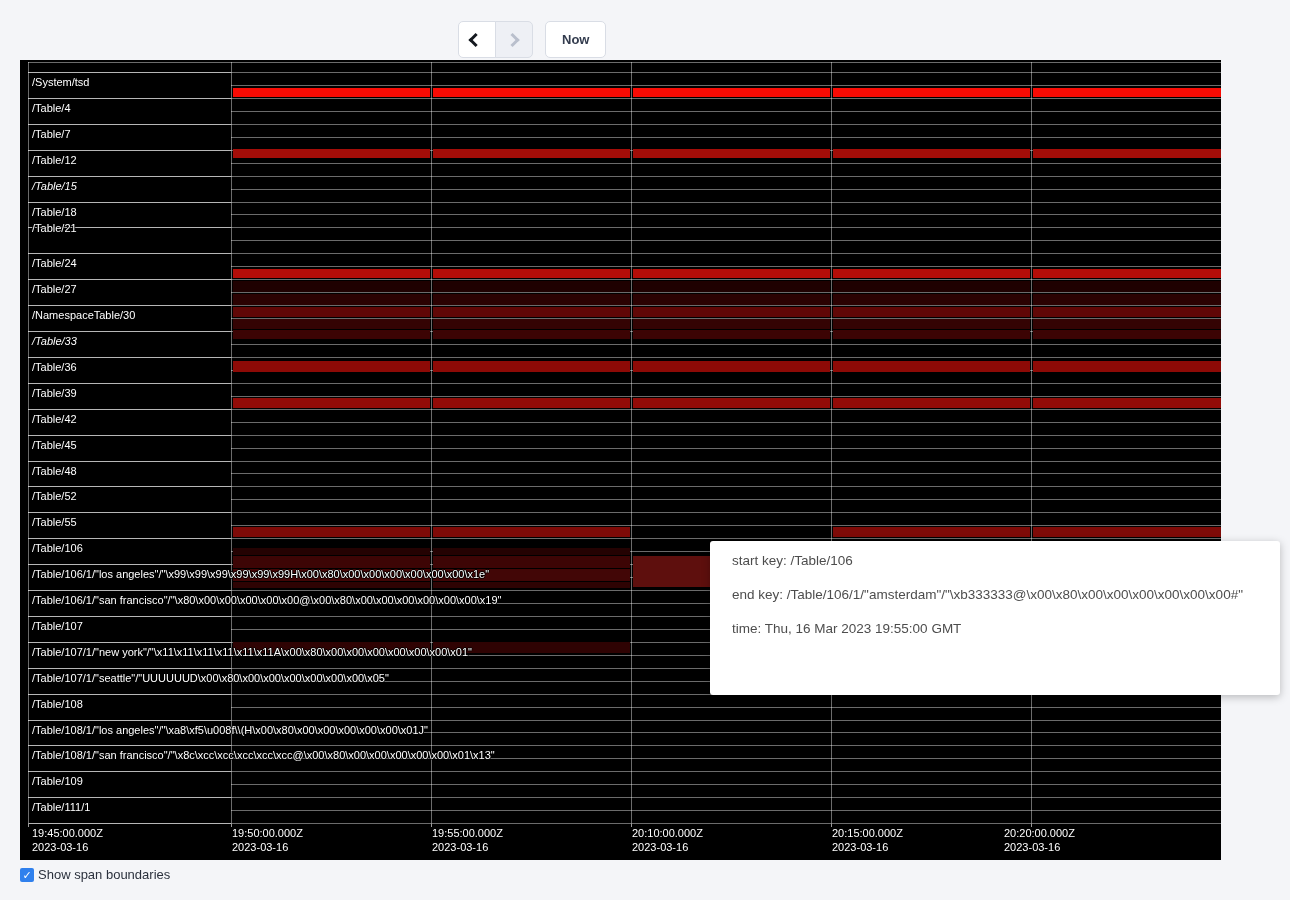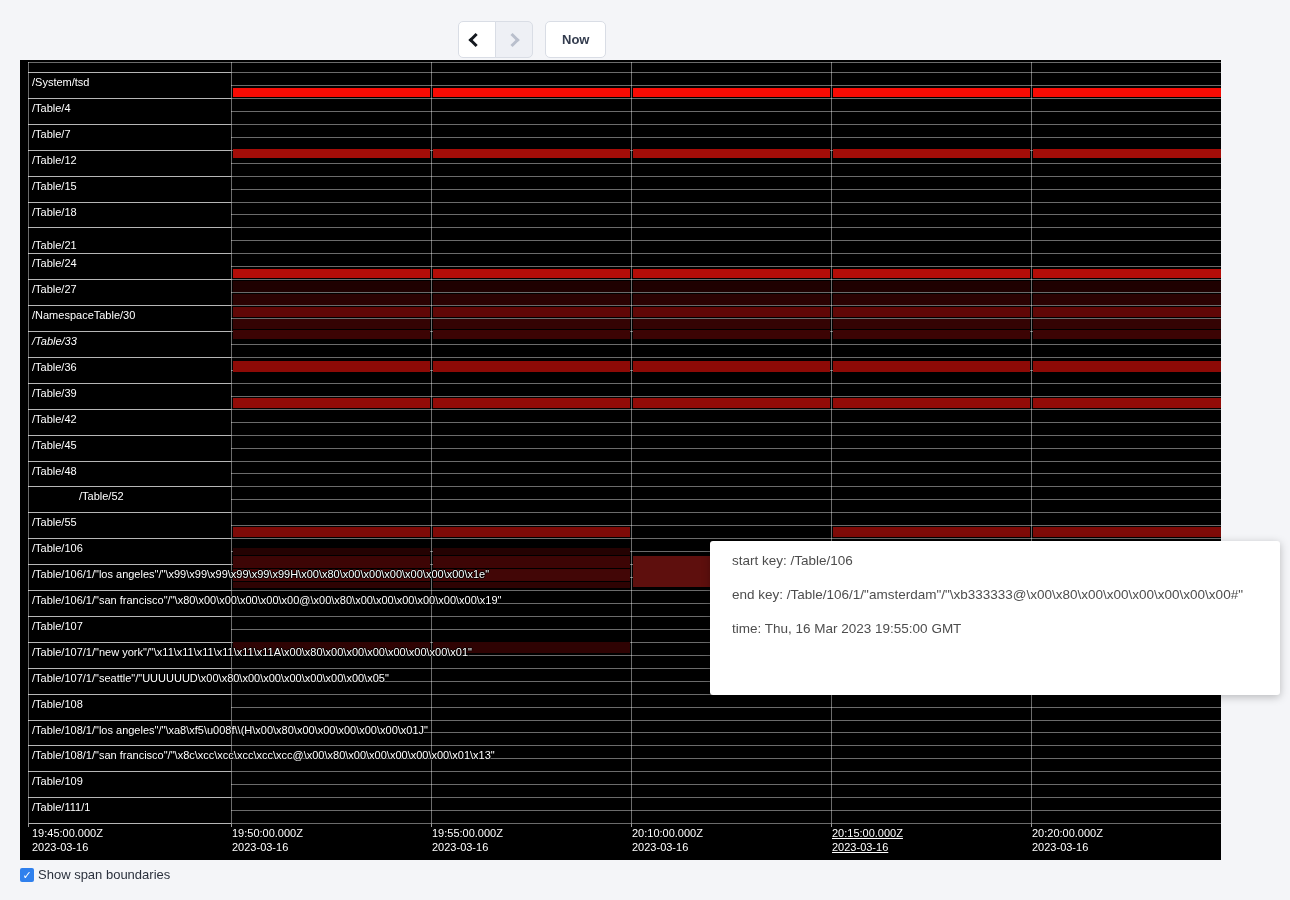--- a/index.html
+++ b/index.html
@@ -257,33 +257,33 @@
     <div class="vline" style="left: 611px; top: 2px; height: 761px;"></div>
     <div class="tickstub" style="left: 611px; top: 763px;"></div>
     <div class="vline" style="left: 811px; top: 2px; height: 761px;"></div>
     <div class="tickstub" style="left: 811px; top: 763px;"></div>
     <div class="vline" style="left: 1011px; top: 2px; height: 761px;"></div>
     <div class="tickstub" style="left: 1011px; top: 763px;"></div>
     <div class="rowlabel" style="left: 12px; top: 16px;">/System/tsd</div>
     <div class="rowlabel" style="left: 12px; top: 42px;">/Table/4</div>
     <div class="rowlabel" style="left: 12px; top: 68px;">/Table/7</div>
     <div class="rowlabel" style="left: 12px; top: 94px;">/Table/12</div>
-    <div class="rowlabel" style="left: 12px; top: 120px;">/Table/15</div>
+    <div class="rowlabel" style="left: 12px; top: 120px; font-style: italic;">/Table/15</div>
     <div class="rowlabel" style="left: 12px; top: 146px;">/Table/18</div>
-    <div class="rowlabel" style="left: 12px; top: 179px;">/Table/21</div>
+    <div class="rowlabel" style="left: 12px; top: 162px;">/Table/21</div>
     <div class="rowlabel" style="left: 12px; top: 197px;">/Table/24</div>
     <div class="rowlabel" style="left: 12px; top: 223px;">/Table/27</div>
     <div class="rowlabel" style="left: 12px; top: 249px;">/NamespaceTable/30</div>
     <div class="rowlabel" style="left: 12px; top: 275px; font-style: italic;">/Table/33</div>
     <div class="rowlabel" style="left: 12px; top: 301px;">/Table/36</div>
     <div class="rowlabel" style="left: 12px; top: 327px;">/Table/39</div>
     <div class="rowlabel" style="left: 12px; top: 353px;">/Table/42</div>
     <div class="rowlabel" style="left: 12px; top: 379px;">/Table/45</div>
     <div class="rowlabel" style="left: 12px; top: 405px;">/Table/48</div>
-    <div class="rowlabel" style="left: 12px; top: 430px; margin-left: 47px;">/Table/52</div>
+    <div class="rowlabel" style="left: 12px; top: 430px;">/Table/52</div>
     <div class="rowlabel" style="left: 12px; top: 456px;">/Table/55</div>
     <div class="rowlabel" style="left: 12px; top: 482px;">/Table/106</div>
     <div class="rowlabel" style="left: 12px; top: 508px;">/Table/106/1/"los angeles"/"\x99\x99\x99\x99\x99\x99H\x00\x80\x00\x00\x00\x00\x00\x00\x1e"</div>
     <div class="rowlabel" style="left: 12px; top: 534px;">/Table/106/1/"san francisco"/"\x80\x00\x00\x00\x00\x00@\x00\x80\x00\x00\x00\x00\x00\x00\x19"</div>
     <div class="rowlabel" style="left: 12px; top: 560px;">/Table/107</div>
     <div class="rowlabel" style="left: 12px; top: 586px;">/Table/107/1/"new york"/"\x11\x11\x11\x11\x11\x11A\x00\x80\x00\x00\x00\x00\x00\x00\x01"</div>
     <div class="rowlabel" style="left: 12px; top: 612px;">/Table/107/1/"seattle"/"UUUUUUD\x00\x80\x00\x00\x00\x00\x00\x00\x05"</div>
     <div class="rowlabel" style="left: 12px; top: 638px;">/Table/108</div>
     <div class="rowlabel" style="left: 12px; top: 664px;">/Table/108/1/"los angeles"/"\xa8\xf5\u008f\\(H\x00\x80\x00\x00\x00\x00\x00\x01J"</div>
     <div class="rowlabel" style="left: 12px; top: 689px;">/Table/108/1/"san francisco"/"\x8c\xcc\xcc\xcc\xcc\xcc@\x00\x80\x00\x00\x00\x00\x00\x01\x13"</div>
@@ -298,25 +298,25 @@
       <div>2023-03-16</div>
     </div>
     <div class="xtick" style="left: 412px; top: 766px;">
       <div>19:55:00.000Z</div>
       <div>2023-03-16</div>
     </div>
     <div class="xtick" style="left: 612px; top: 766px;">
       <div>20:10:00.000Z</div>
       <div>2023-03-16</div>
     </div>
-    <div class="xtick" style="left: 812px; top: 766px; text-decoration: underline;">
+    <div class="xtick" style="left: 812px; top: 766px;">
       <div>20:15:00.000Z</div>
       <div>2023-03-16</div>
     </div>
-    <div class="xtick" style="left: 1012px; top: 766px;">
+    <div class="xtick" style="left: 984px; top: 766px;">
       <div>20:20:00.000Z</div>
       <div>2023-03-16</div>
     </div>
   </div>
 
 <div class="span-tooltip">
   <div>start key: /Table/106</div>
   <div>end key: /Table/106/1/"amsterdam"/"\xb333333@\x00\x80\x00\x00\x00\x00\x00\x00#"</div>
   <div>time: Thu, 16 Mar 2023 19:55:00 GMT</div>
 </div>

